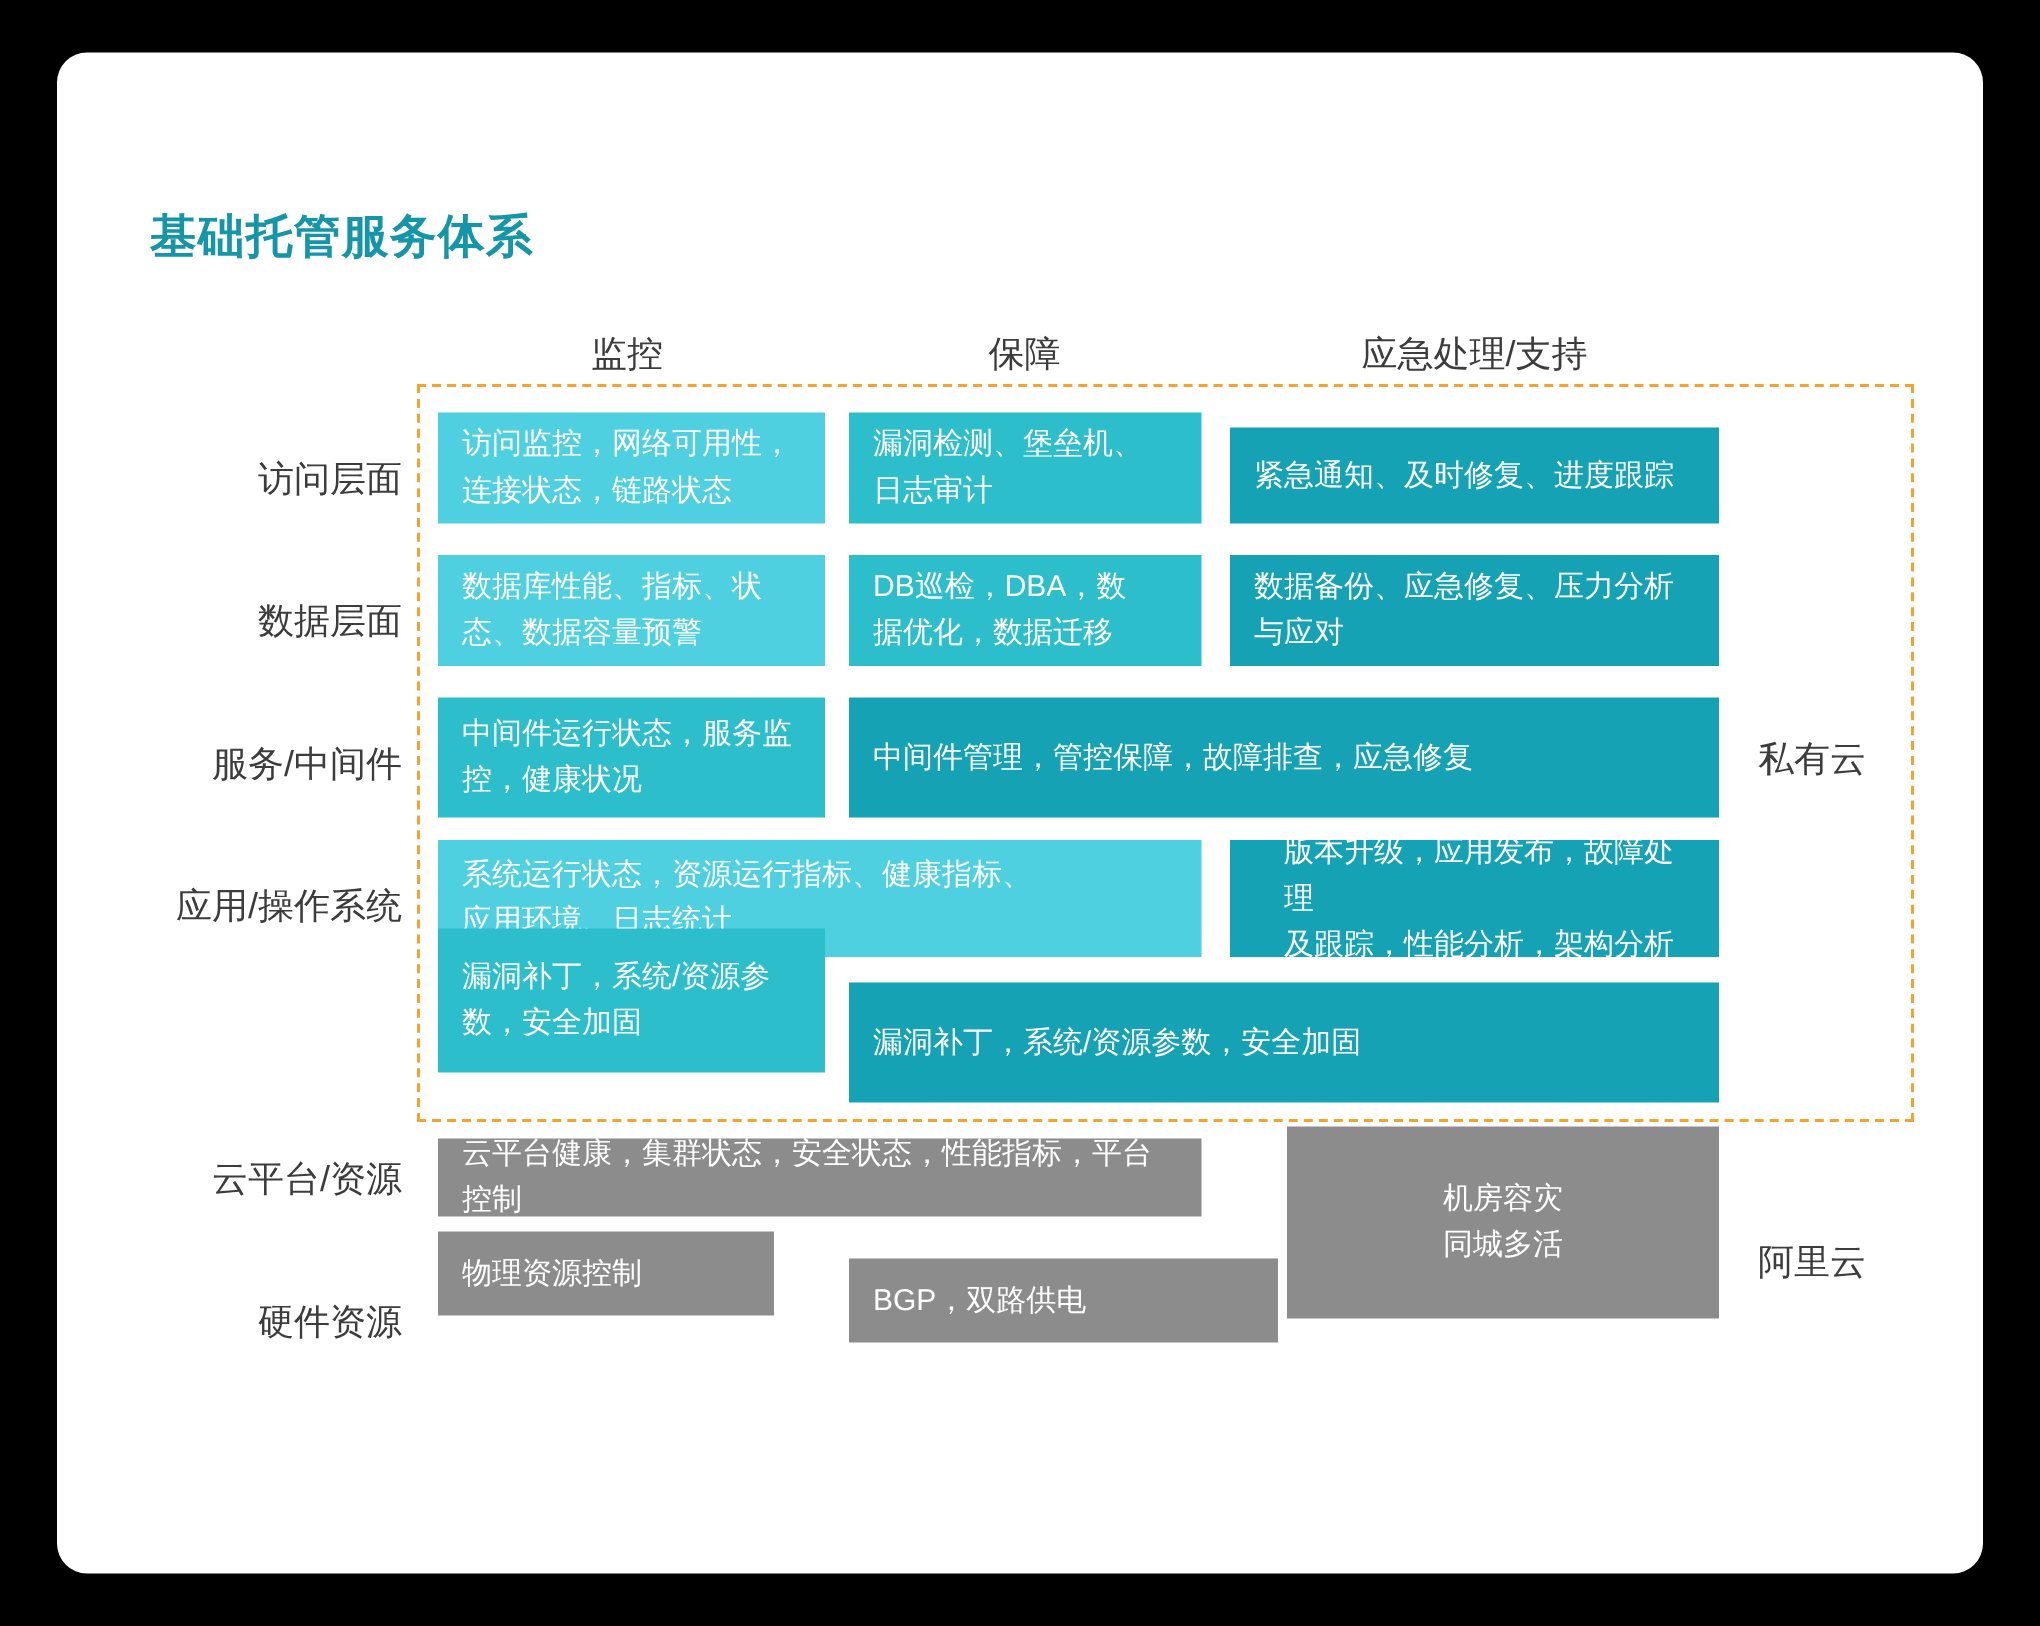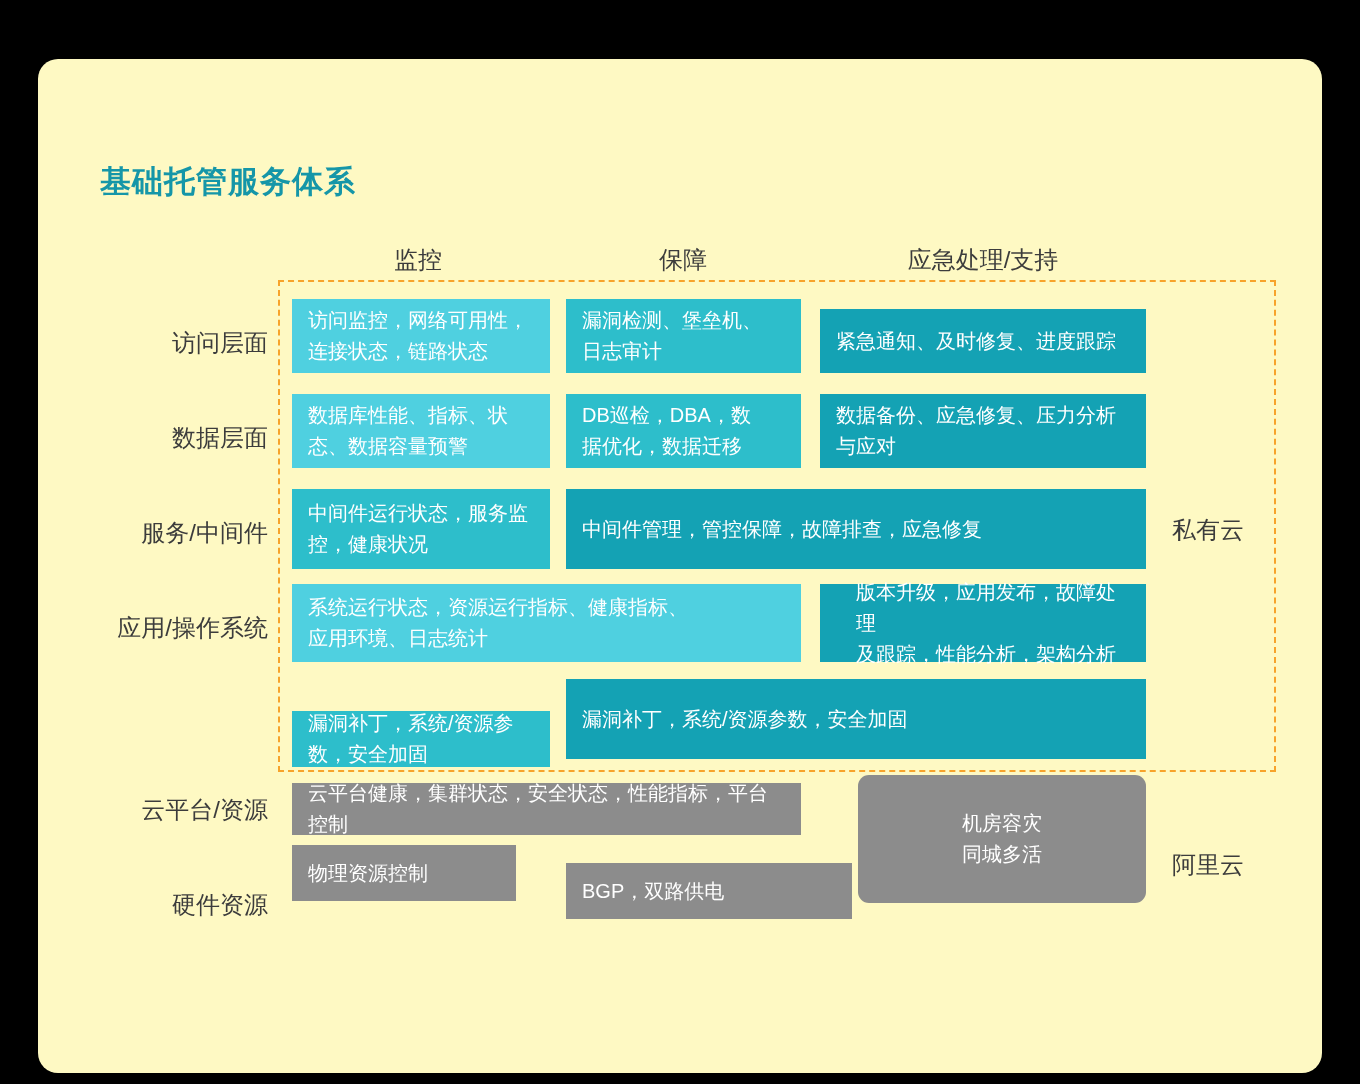--- a/index.html
+++ b/index.html
@@ -6,23 +6,22 @@
   html, body {
     width: 1360px; height: 1084px;
     background: #000000;
     font-family: "Liberation Sans", "DejaVu Sans", sans-serif;
     overflow: hidden;
   }
   #card {
     position: absolute;
     left: 38px; top: 35px;
     width: 1284px; height: 1014px;
-    background: #fef9c3;
+    background: #ffffff;
     border-radius: 20px;
-    margin-top: 24px;
   }
   #title {
     position: absolute;
     left: 62px; top: 102px;
     font-size: 31px;
     font-weight: bold;
     color: #1596a8;
     letter-spacing: 1px;
   }
 
@@ -64,21 +63,21 @@
     color: #ffffff;
     font-size: 20px;
     line-height: 1.55;
     padding: 8px 16px;
   }
   .cell span { display: block; }
   .c-light  { background: #4fd0e0; }
   .c-mid    { background: #2dbecb; }
   .c-dark   { background: #14a2b4; }
   .c-gray   { background: #8c8c8c; padding-left: 16px; }
-  .center   { justify-content: center; text-align: center; border-radius: 11px; }
+  .center   { justify-content: center; text-align: center; }
 </style>
 </head>
 <body>
 
 <div id="card">
 
   <div id="title">基础托管服务体系</div>
 
   <div class="colhead" style="left:250px; width:260px;">监控</div>
   <div class="colhead" style="left:525px; width:240px;">保障</div>
@@ -147,21 +146,21 @@
       <span>应用环境、日志统计</span>
     </div>
   </div>
   <div class="cell c-dark" style="left:782px; top:525px; width:326px; height:78px;padding-left:36px;">
     <div>
       <span>版本升级，应用发布，故障处理</span>
       <span>及跟踪，性能分析，架构分析</span>
     </div>
   </div>
 
-  <div class="cell c-mid" style="left:254px; top:652px; width:258px; height:56px;">
+  <div class="cell c-mid" style="left:254px; top:584px; width:258px; height:96px;">
     <div>
       <span>漏洞补丁，系统/资源参</span>
       <span>数，安全加固</span>
     </div>
   </div>
   <div class="cell c-dark" style="left:528px; top:620px; width:580px; height:80px;">
     <span>漏洞补丁，系统/资源参数，安全加固</span>
   </div>
 
   <div class="cell c-gray" style="left:254px; top:724px; width:509px; height:52px;">

